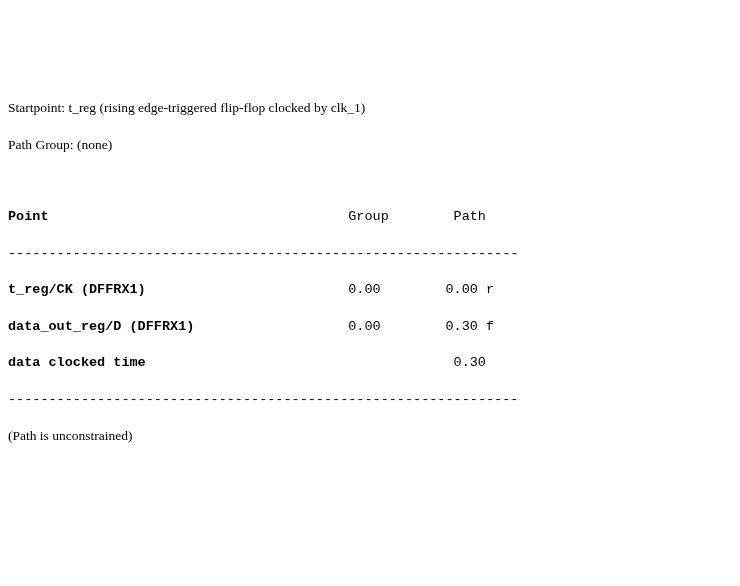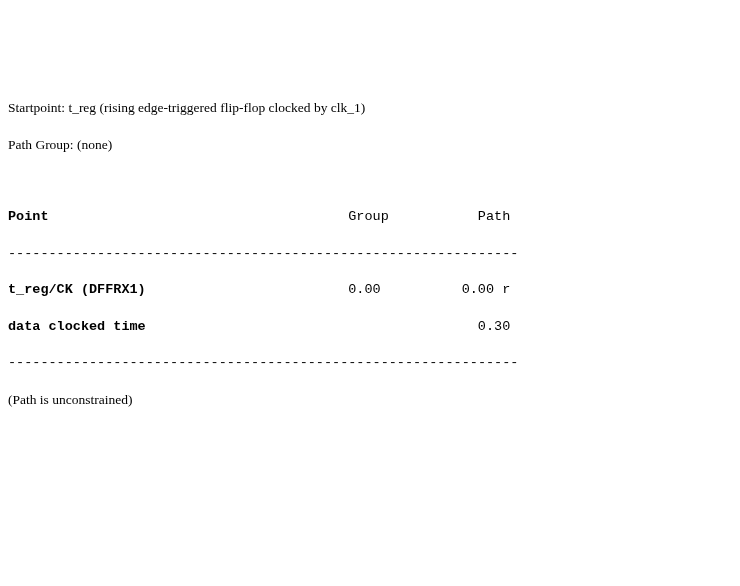--- a/index.html
+++ b/index.html
@@ -35,39 +35,40 @@
       font-weight: bold;
     }
     .col-incr {
       display: inline-block;
       width: 10ch;
       text-align: left;
     }
     .col-path {
       display: inline-block;
       width: 10ch;
-      text-align: right;
+      text-align: center;
     }
     .blank {
       display: block;
       height: 1.35em;
     }
   </style>
 </head>
 <body>
 
 
 
 <div class="report">
 <span class="header-line"><span>Startpoint: </span><span>t_reg (rising edge-triggered flip-flop clocked by clk_1)</span></span>
 <span class="header-line"><span>Path Group: </span><span>(none)</span></span>
 <span class="blank"></span>
 <span class="table-row"><span class="col-point">Point</span><span class="col-incr">Group</span><span class="col-path">Path</span></span>
 <span class="divider">---------------------------------------------------------------</span>
 <span class="table-row"><span class="col-point">t_reg/CK (DFFRX1)</span><span class="col-incr">0.00</span><span class="col-path">0.00 r</span></span>
+<span class="table-row"><span class="col-point">data_out_reg/D (DFFRX1)</span><span class="col-incr">0.00</span><span class="col-path">0.30 f</span></span>
 <span class="table-row"><span class="col-point">data clocked time</span><span class="col-incr"></span><span class="col-path">0.30</span></span>
 <span class="divider">---------------------------------------------------------------</span>
 <span class="header-line">(Path is unconstrained)</span>
 </div>
 
 
 
 
 
 

